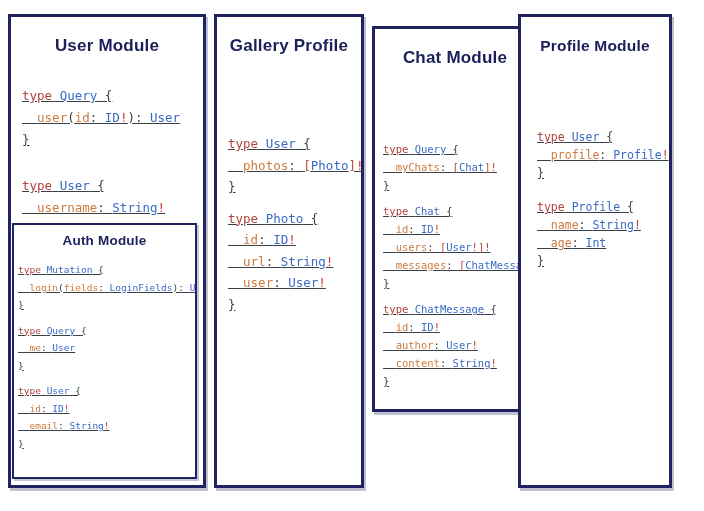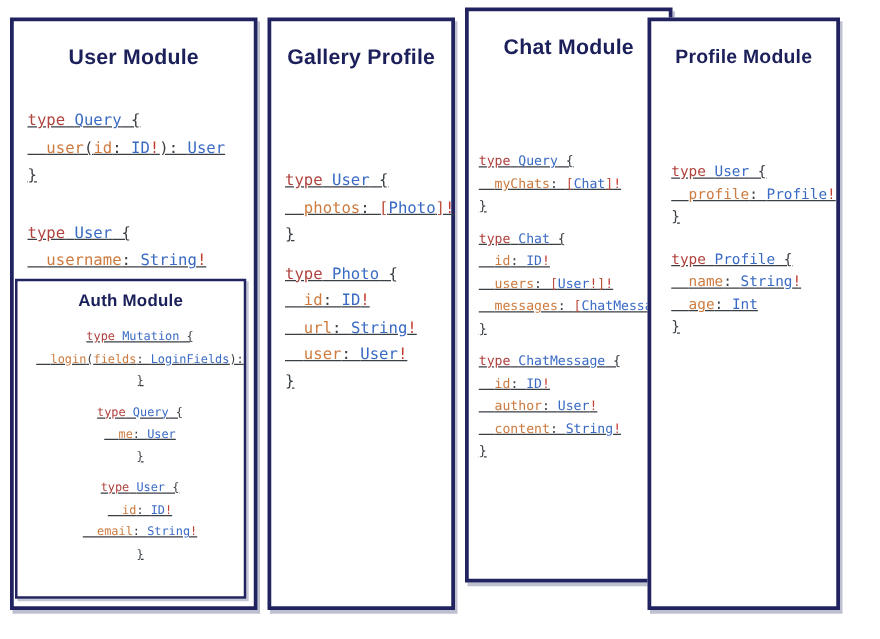--- a/index.html
+++ b/index.html
@@ -7,21 +7,21 @@
     --fld:#cd7b3f; --bang:#c43d32; --br:#bf4f3f; --punct:#3a3f44; --bg:#ffffff;
   }
   html,body{margin:0;padding:0;background:#fff;}
   .canvas{position:relative;width:704px;height:511px;background:var(--bg);overflow:hidden;
           font-family:"Liberation Sans",sans-serif;}
   .panel{position:absolute;box-sizing:border-box;background:#fff;
          border:3px solid var(--border);
          box-shadow:2px 3px 0 rgba(110,115,150,.45);}
   #p1{left:8px;top:14px;width:198px;height:474px;}
   #p2{left:214px;top:14px;width:150px;height:474px;}
-  #p3{left:372px;top:6px;width:166px;height:460px;}
+  #p3{left:372px;top:26px;width:166px;height:386px;}
   #p4{left:518px;top:14px;width:154px;height:474px;}
   .panel-title{margin:19px 4px 0 4px;text-align:center;font-weight:bold;
                color:var(--title);font-size:17px;line-height:20px;letter-spacing:.2px;}
   #p4 .panel-title{font-size:15.5px;}
   .code-area{font-family:"DejaVu Sans Mono","Liberation Mono",monospace;
              color:var(--punct);white-space:pre;}
   .line{white-space:pre;text-decoration:underline;}
   .k{color:var(--kw);} .t{color:var(--typ);} .f{color:var(--fld);}
   .b{color:var(--bang);} .br{color:var(--br);} .p{color:var(--punct);}
   
@@ -31,21 +31,21 @@
   #p2 > .code-area .code-block{margin-bottom:10px;}
   #p3 > .code-area{margin-top:72px;padding-left:8px;font-size:10.5px;line-height:18px;}
   #p3 > .code-area .code-block{margin-bottom:8px;}
   #p4 > .code-area{margin-top:72px;padding-left:16px;font-size:11.5px;line-height:18px;}
   #p4 > .code-area .code-block{margin-bottom:16px;}
   
   #auth{position:absolute;left:1px;right:6px;bottom:6px;height:256px;
         box-sizing:border-box;background:#fff;border:2.5px solid var(--border);
         box-shadow:2px 2px 0 rgba(110,115,150,.4);overflow:hidden;}
   #auth .panel-title{margin-top:8px;font-size:13.5px;line-height:16px;}
-  #auth .code-area{margin-top:12px;padding-left:15px;font-size:9.5px;line-height:17.5px;text-align:center;}
+  #auth .code-area{margin-top:12px;padding-left:4px;font-size:9.5px;line-height:17.5px;}
   #auth .code-block{margin-bottom:8px;}
 </style>
 </head>
 <body>
 
 <div class="canvas">
 
   <section class="panel" id="p1">
     <h2 class="panel-title">User Module</h2>
     <div class="code-area"><div class="code-block"><div class="line"><span class="k">type</span><span class="p"> </span><span class="t">Query</span><span class="p"> {</span></div><div class="line"><span class="p">  </span><span class="f">user</span><span class="p">(</span><span class="f">id</span><span class="p">: </span><span class="t">ID</span><span class="b">!</span><span class="p">): </span><span class="t">User</span></div><div class="line"><span class="p">}</span></div></div><div class="code-block"><div class="line"><span class="k">type</span><span class="p"> </span><span class="t">User</span><span class="p"> {</span></div><div class="line"><span class="p">  </span><span class="f">username</span><span class="p">: </span><span class="t">String</span><span class="b">!</span></div><div class="line"><span class="p">}</span></div></div></div>

